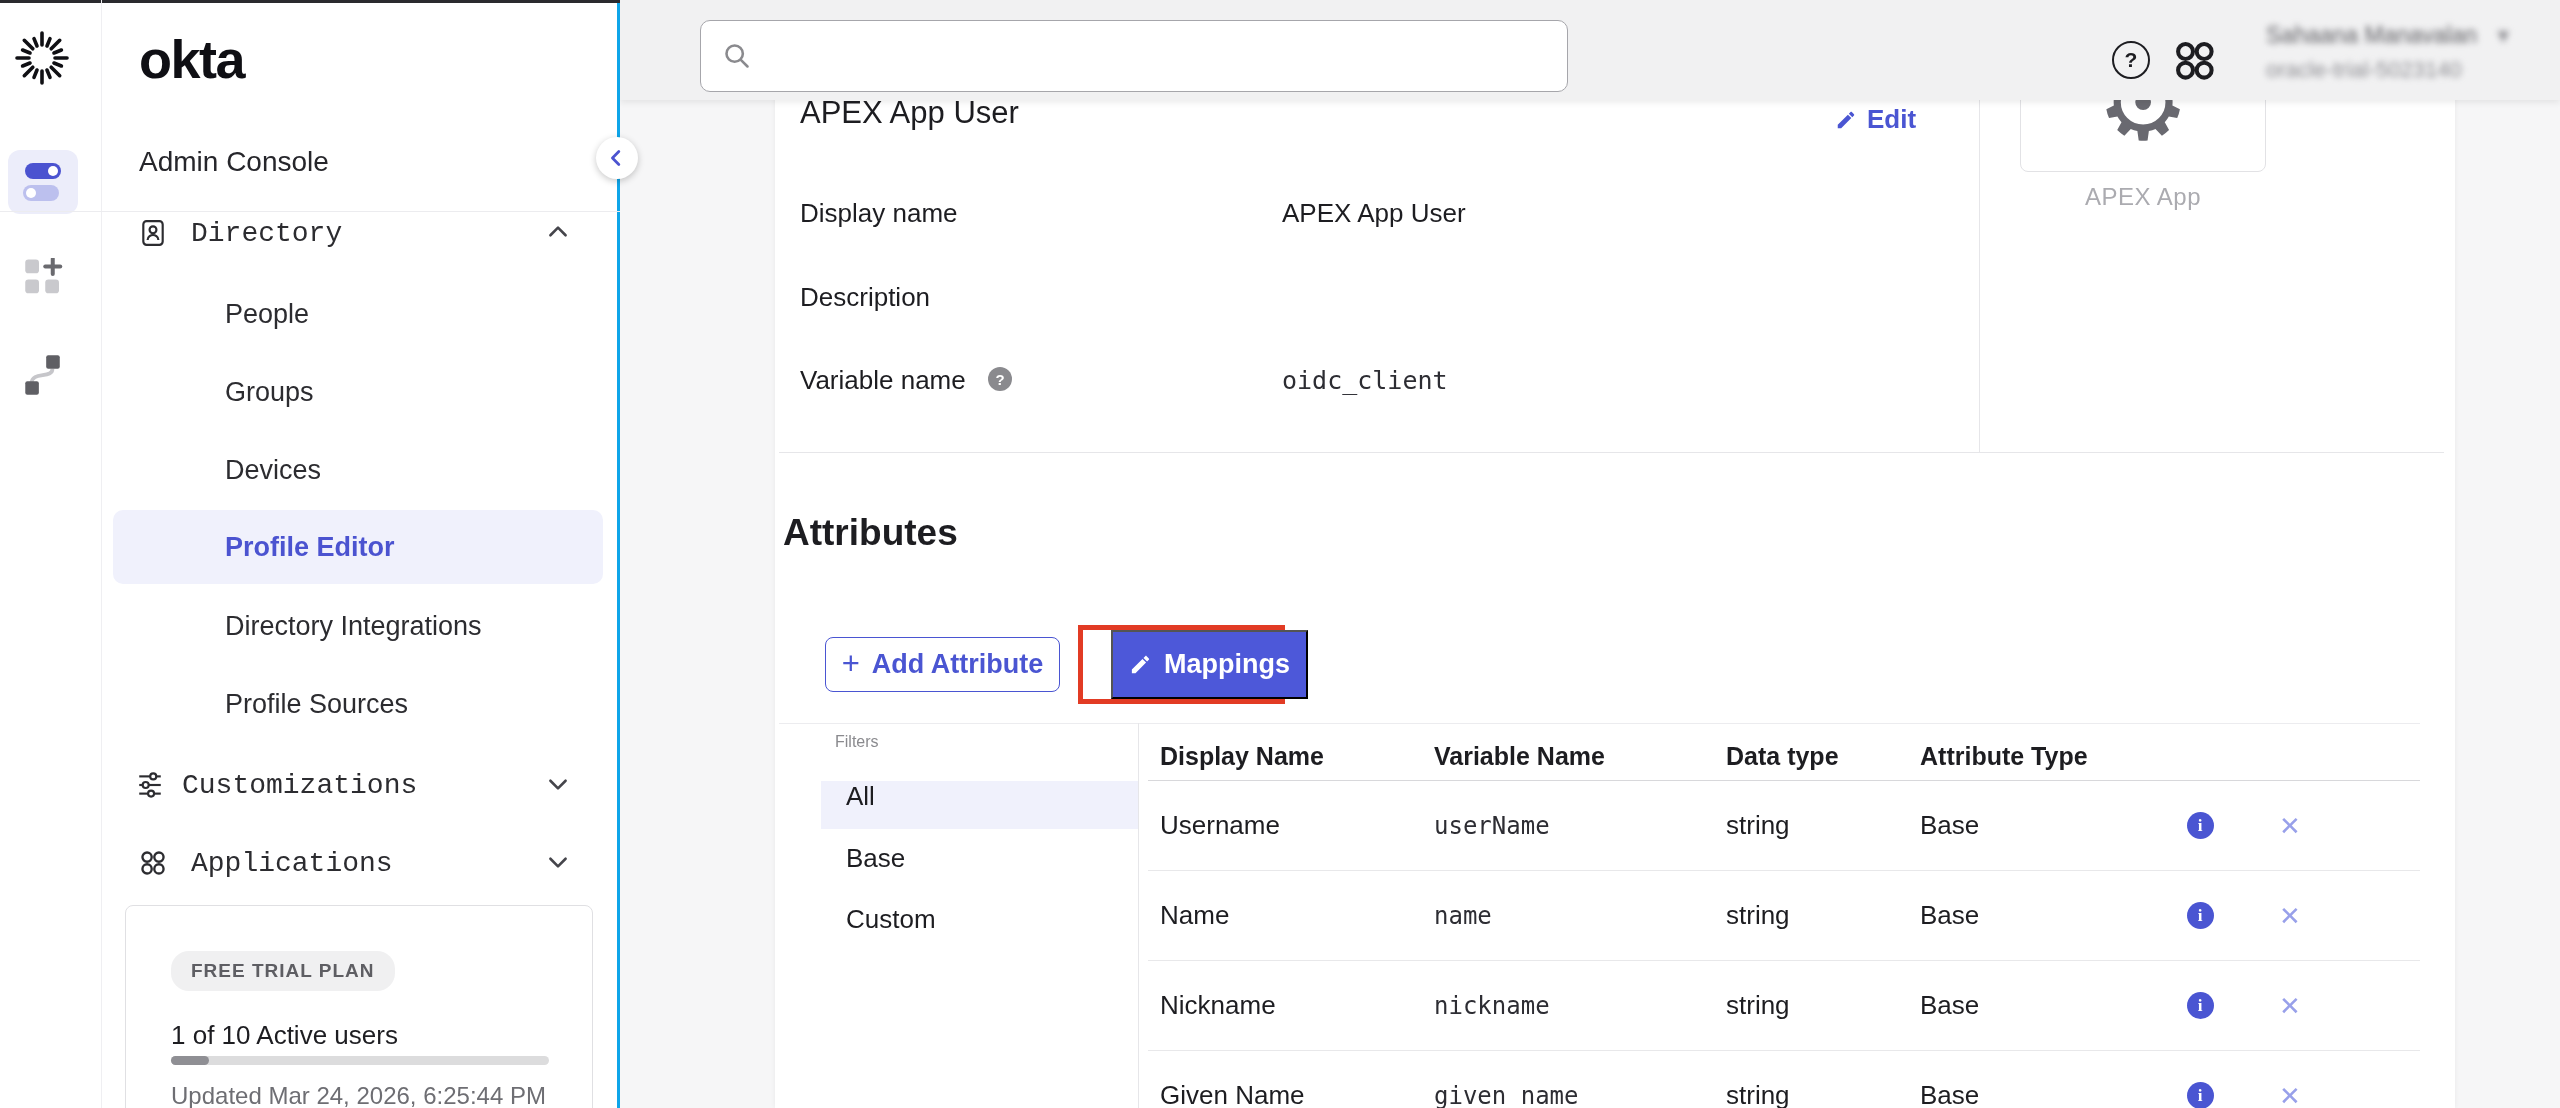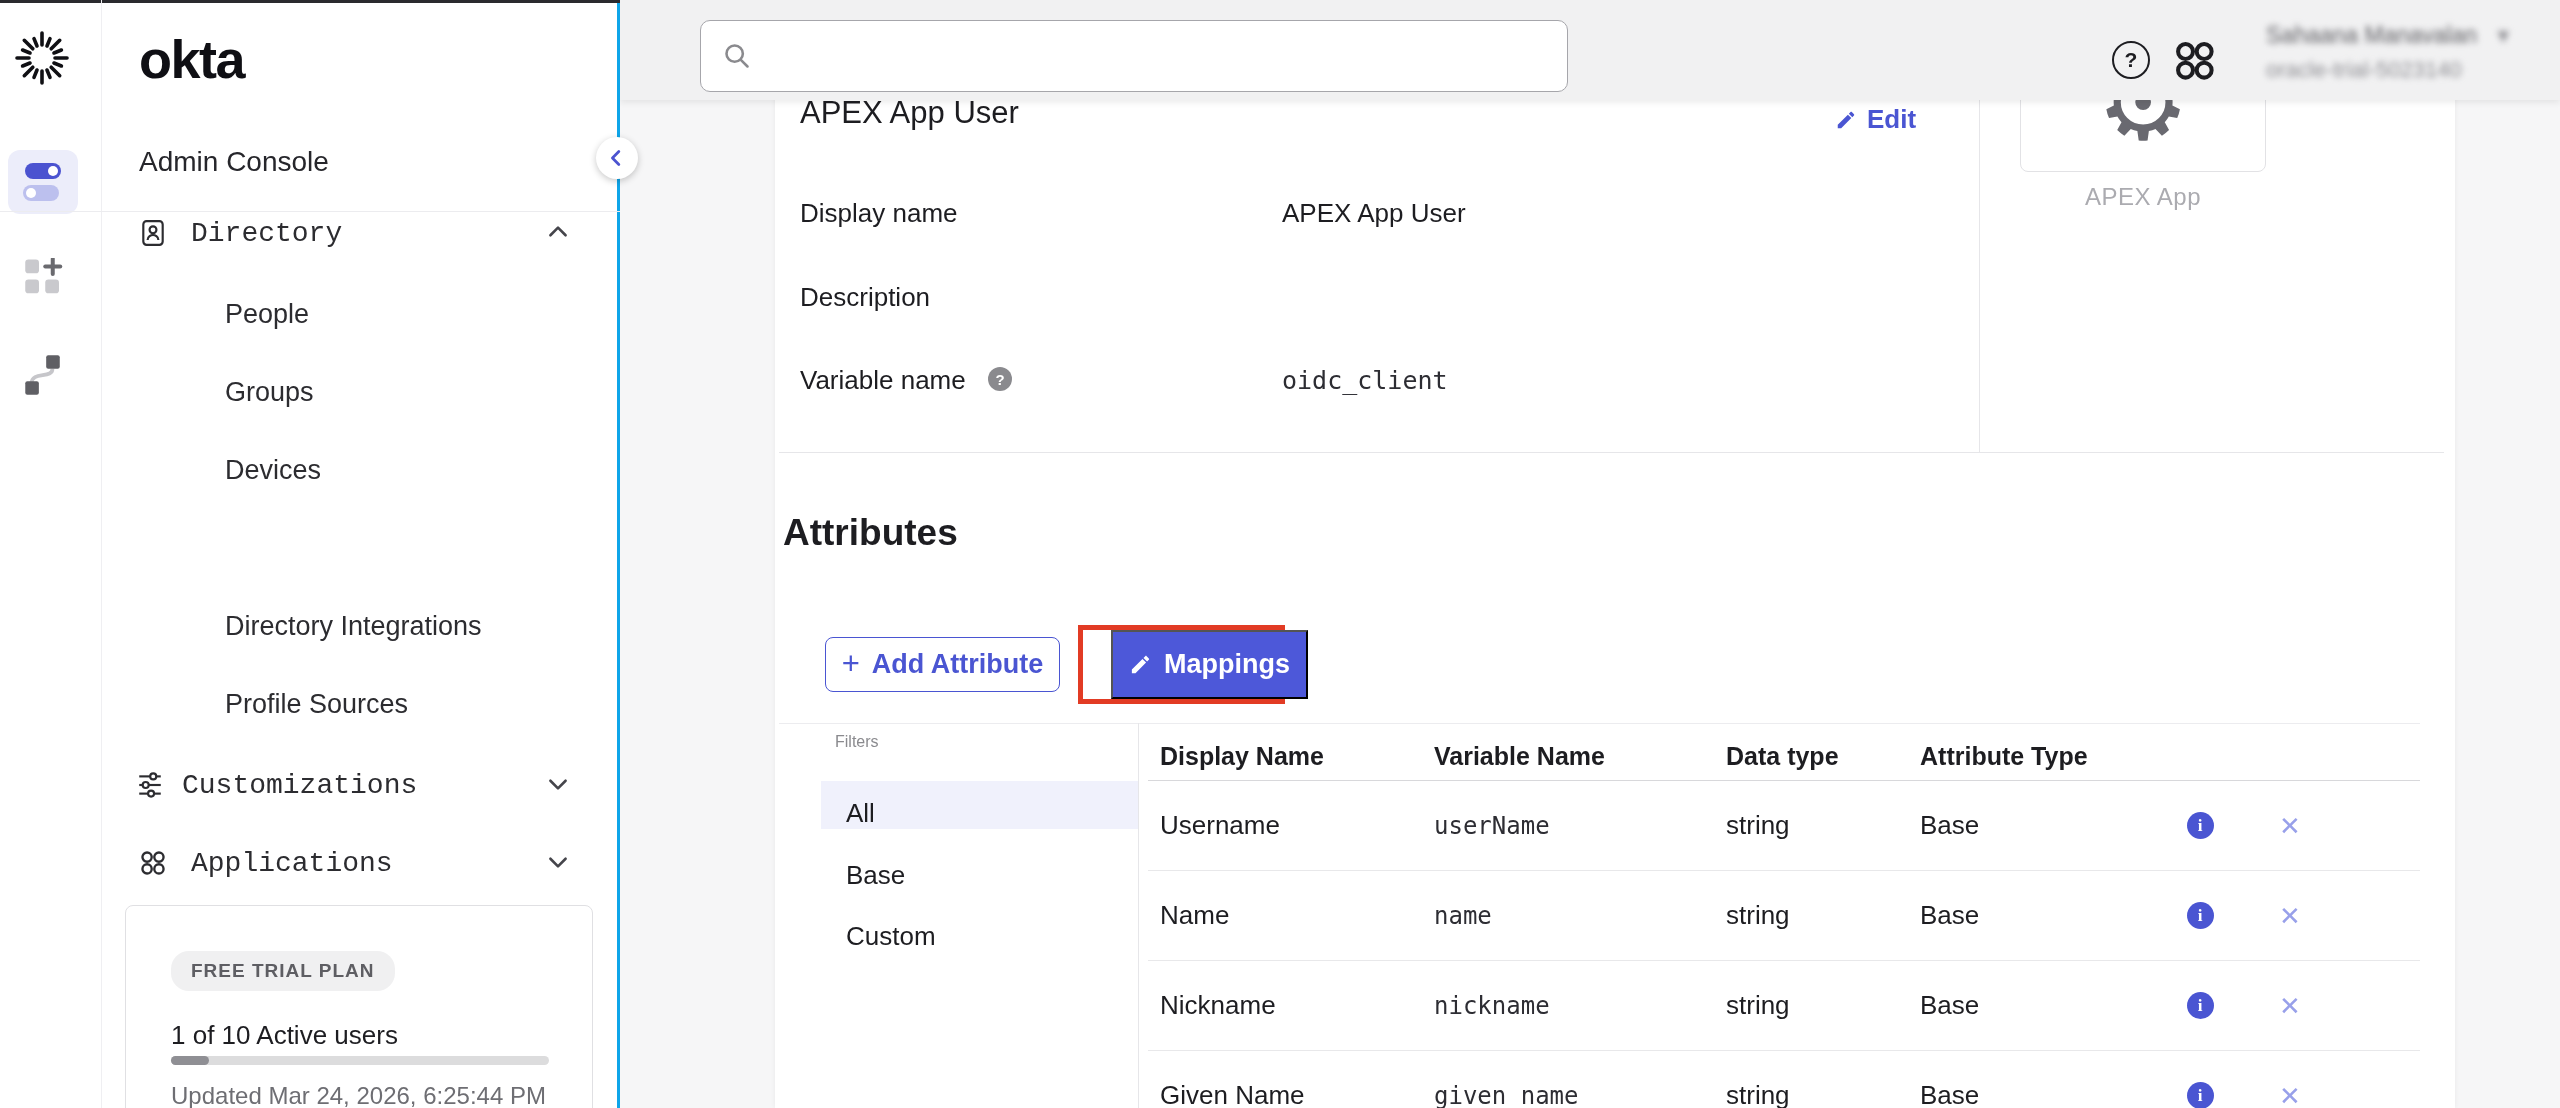--- a/index.html
+++ b/index.html
@@ -39,21 +39,21 @@
   .attr-heading{left:8px;top:512px;font-size:37px;font-weight:600;}
   .add-btn{left:50px;top:637px;width:235px;height:55px;border:1.5px solid #4a55d2;border-radius:8px;background:#fff;
            display:flex;align-items:center;justify-content:center;gap:12px;color:#4a55d2;
            font-size:27px;font-weight:700;cursor:pointer;box-sizing:border-box;}
   .add-plus{font-size:31px;font-weight:400;line-height:1;margin-top:-3px;}
   .map-outline{left:303px;top:625px;width:207px;height:79px;border:5px solid #e23b24;box-sizing:border-box;}
   .map-btn{width:100%;height:100%;background:#4d58d9;display:flex;align-items:center;justify-content:center;gap:12px;
            color:#fff;font-size:27px;font-weight:700;cursor:pointer;margin-left:28px;}
   .secdiv{left:4px;top:723px;width:1641px;height:1px;background:#ececef;}
   .filters-label{left:60px;top:733px;font-size:16px;color:#8a8a8e;}
-  .filter-row{left:46px;width:317px;height:48px;display:flex;align-items:flex-end;padding-left:25px;
+  .filter-row{left:46px;width:317px;height:48px;display:flex;align-items:flex-start;padding-left:25px;
               box-sizing:border-box;font-size:26px;cursor:pointer;}
   .filter-active{background:#f0f1fc;}
   .vdiv2{left:363px;top:723px;width:1px;height:385px;background:#e6e6e9;}
 
   .tbl{left:373px;top:733px;width:1272px;}
   .trow{display:grid;grid-template-columns:286px 292px 194px 235px 90px 90px;align-items:center;}
   .thead{height:47px;border-bottom:1px solid #d8d8db;font-size:25px;font-weight:700;}
   .tdata{height:89px;border-bottom:1px solid #e8e8ea;font-size:26px;}
   .c1{padding-left:12px;}
   .cmono{font-size:24px;color:#2d2d33;}
@@ -326,20 +326,23 @@
 
     <div class="abs navchild" style="top:277px;">
       <span>People</span>
     </div>
     <div class="abs navchild" style="top:355px;">
       <span>Groups</span>
     </div>
     <div class="abs navchild" style="top:433px;">
       <span>Devices</span>
     </div>
+    <div class="abs nav-pill">
+      <span>Profile Editor</span>
+    </div>
     <div class="abs navchild" style="top:667px;">
       <span>Profile Sources</span>
     </div>
     <div class="abs navchild" style="top:589px;">
       <span>Directory Integrations</span>
     </div>
 
     <div class="abs navsec" style="left:136px;top:760px;gap:18px;">
       <svg width="28" height="28" viewBox="0 0 26 26" fill="none" stroke="#2c2c30" stroke-width="2">
         <line x1="3" y1="5" x2="23" y2="5"></line>

